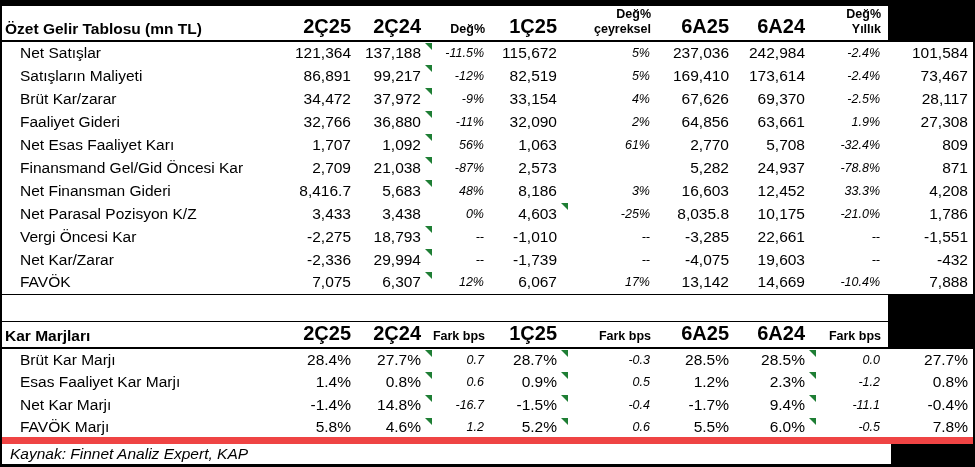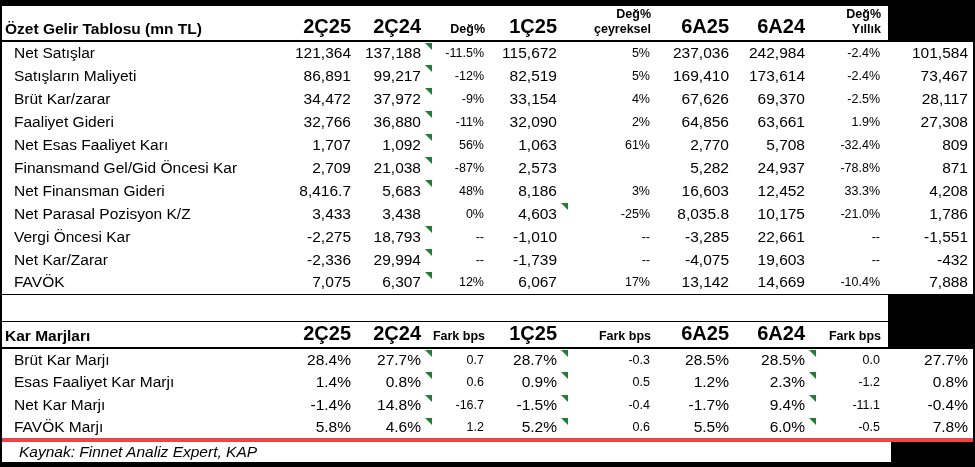--- a/index.html
+++ b/index.html
@@ -13,34 +13,34 @@
   .topbar{height:6px;background:#000;flex:none;}
   .bottombar{flex:1;min-height:6px;background:#000;}
   table{border-collapse:collapse;table-layout:fixed;width:971px;flex:none;}
   col.c0{width:288px}col.c1{width:66px}col.c2{width:70px}col.c3{width:66px}col.c4{width:70px}
   col.c5{width:96px}col.c6{width:76px}col.c7{width:76px}col.c8{width:78px}col.c9{width:85px}
   thead{border-bottom:2px solid #000;}
   #income-table thead tr{height:35px;}
   #margins-table thead tr{height:26px;}
   tbody tr{height:23px;}
   #income-table{border-bottom:1px solid #000;}
-  #margins-table{border-bottom:4px solid #ef4444;}
+  #margins-table{border-bottom:7px solid #ef4444;}
   .title-cell{text-align:left;font-weight:700;font-size:15.5px;vertical-align:bottom;padding:0 0 2px 3px;white-space:nowrap;margin-top:16px;}
   .h-cell{text-align:right;font-weight:700;font-size:20px;vertical-align:bottom;padding:0 5px 2px 0;white-space:nowrap;}
   .chg-h{font-size:12.5px;line-height:1.25;white-space:pre-line;padding-right:7px;}
   .black-header-cell{background:#000;}
-  .label-cell{text-align:left;font-size:15.5px;padding-left:12px;white-space:nowrap;}
+  .label-cell{text-align:left;font-size:15.5px;padding-left:18px;white-space:nowrap;}
   .num-cell{text-align:right;font-size:15.5px;padding-right:5px;position:relative;white-space:nowrap;}
-  .chg-cell{text-align:right;font-size:12.5px;padding-right:8px;position:relative;white-space:nowrap;}
+  .chg-cell{text-align:right;font-style:italic;font-size:12.5px;padding-right:8px;position:relative;white-space:nowrap;}
   .flag{position:absolute;top:1px;right:-6px;width:0;height:0;
         border-top:7px solid var(--flag,#1e7e34);border-left:7px solid transparent;}
   .spacer-row{height:26px;flex:none;border-bottom:1px solid #000;display:flex;justify-content:flex-end;}
   .spacer-black{width:85px;height:100%;background:#000;}
   .footer-row{height:20px;flex:none;display:flex;align-items:center;}
-  .source-note{font-style:italic;font-size:15.5px;padding-left:17px;white-space:nowrap;}
+  .source-note{font-style:italic;font-size:15.5px;padding-left:8px;white-space:nowrap;}
   .footer-black{width:82px;height:100%;background:#000;margin-left:auto;}
 </style>
 </head>
 <body>
 
 <div class="sheet">
   <div class="topbar"></div>
 
   <table id="income-table">
     <colgroup>

